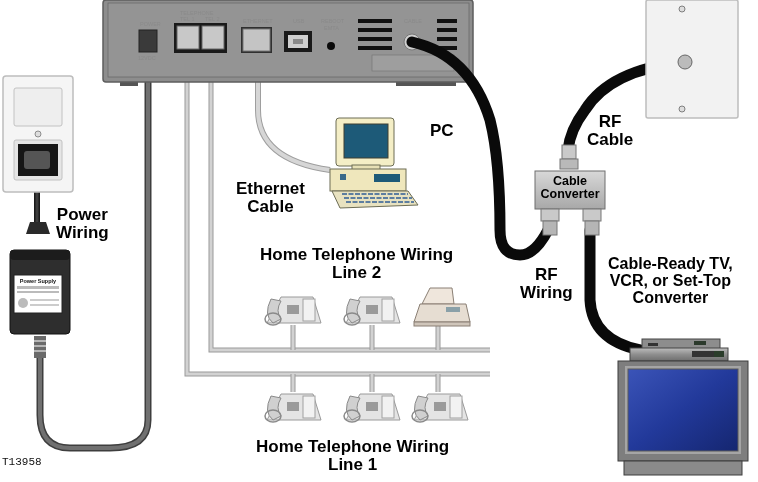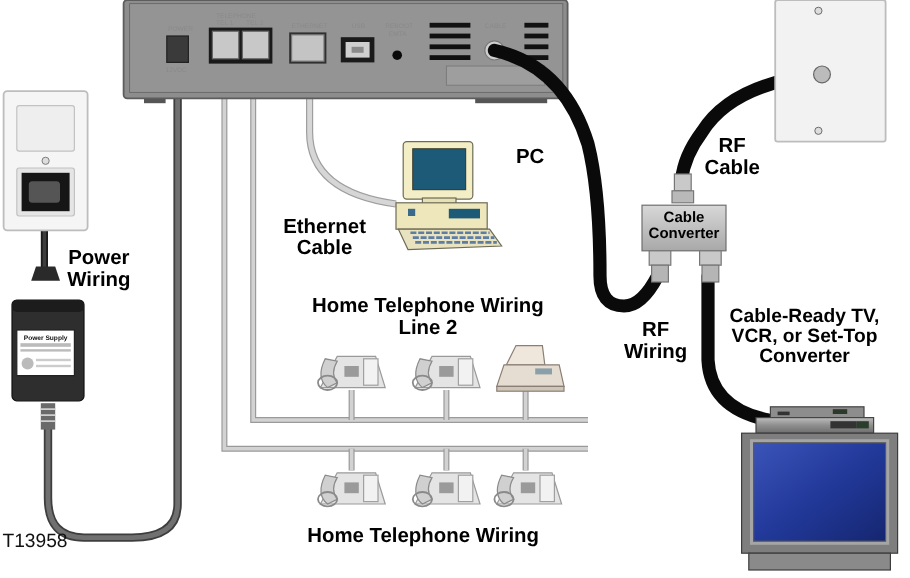--- a/index.html
+++ b/index.html
@@ -2,21 +2,21 @@
 <html><head>
 <meta charset="utf-8">
 <style>
   html, body { margin:0; padding:0; background:#ffffff; }
   body { width:758px; height:482px; position:relative; overflow:hidden; font-family:"Liberation Sans", sans-serif; }
   svg.stage { position:absolute; left:0; top:0; width:758px; height:482px; }
   .lbl { position:absolute; font-family:"Liberation Sans", sans-serif; font-weight:bold; color:#000; text-align:center; line-height:1.05; white-space:nowrap; }
   .lbl-lg { font-size:17px; }
   .lbl-md { font-size:16px; }
   .port-lbl { font-family:"Liberation Sans", sans-serif; font-size:5.5px; fill:#8a8a8a; }
-  .fignum { position:absolute; font-family:Liberation Sans, sans-serif; font-size:16px; color:#111; left:2px; top:443px; }
+  .fignum { position:absolute; font-family:Liberation Mono, monospace; font-size:11px; color:#111; left:2px; top:456px; }
 </style>
 </head>
 <body>
 
 <svg class="stage" viewBox="0 0 758 482">
   <defs>
     <linearGradient id="tvGrad" x1="0" y1="0" x2="1" y2="1">
       <stop offset="0" stop-color="#3b54b8"></stop>
       <stop offset="0.5" stop-color="#22399a"></stop>
       <stop offset="1" stop-color="#152670"></stop>
@@ -241,20 +241,21 @@
   <div>Cable</div>
 </div>
 
 <div class="lbl lbl-lg" style="left:260px; top:246px;">
   <div>Home Telephone Wiring</div>
   <div>Line 2</div>
 </div>
 
 <div class="lbl lbl-lg" style="left:256px; top:438px;">
   <div>Home Telephone Wiring</div>
+  <div>Line 1</div>
 </div>
 
 <div class="lbl lbl-lg" style="left:587px; top:113px;">
   <div>RF</div>
   <div>Cable</div>
 </div>
 
 <div class="lbl" style="left:537px; top:175px; font-size:12.5px; width:66px;">
   <div>Cable</div>
   <div>Converter</div>

